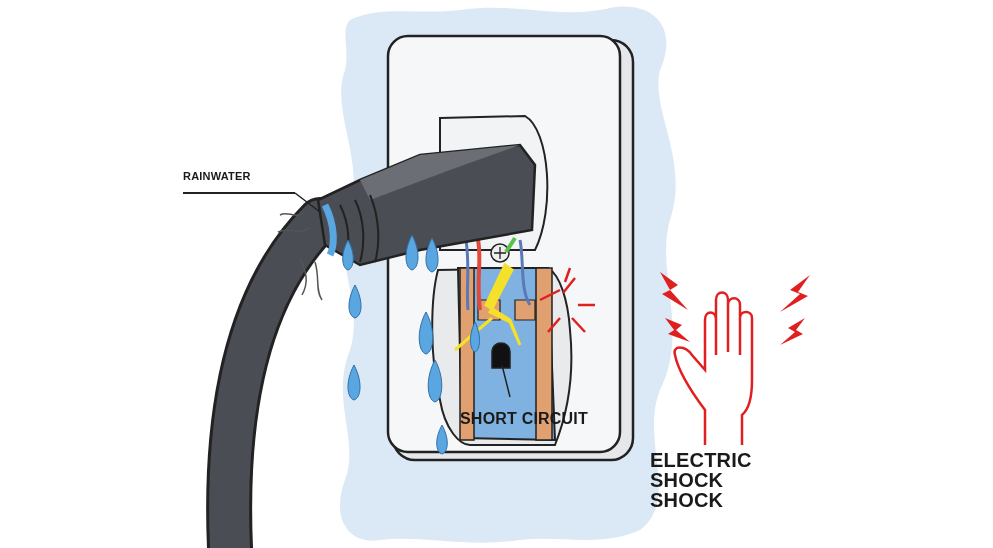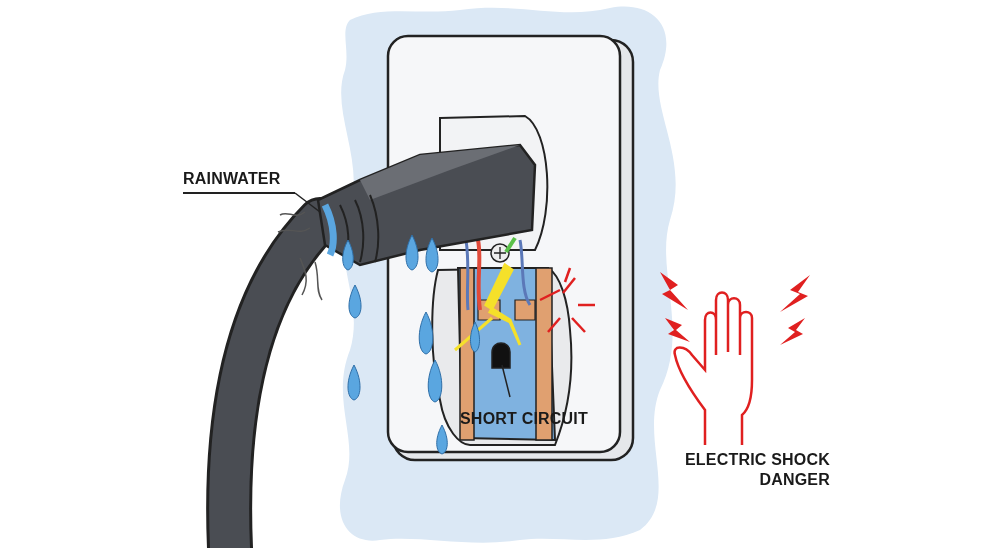--- a/index.html
+++ b/index.html
@@ -1,21 +1,21 @@
 <!DOCTYPE html>
 <html><head>
 <meta charset="utf-8">
 <style>
   html,body{margin:0;padding:0;background:#ffffff;}
   body{width:993px;height:548px;overflow:hidden;position:relative;font-family:"Liberation Sans",sans-serif;}
   #scene{position:absolute;left:0;top:0;width:993px;height:548px;}
   .label{position:absolute;font-family:"Liberation Sans",sans-serif;font-weight:bold;color:#1a1a1a;letter-spacing:0.2px;}
-  #rain-label{left:183px;top:170px;font-size:16px;}
+  #rain-label{left:183px;top:170px;font-size:11px;}
   #short-label{left:460px;top:410px;font-size:16px;}
-  #shock-label{left:650px;top:450px;font-size:16px;text-align:right;width:180px;line-height:20px;}
+  #shock-label{left:650px;top:450px;font-size:20px;text-align:left;width:180px;line-height:20px;}
 </style>
 </head>
 <body>
 
 <svg id="scene" viewBox="0 0 993 548" xmlns="http://www.w3.org/2000/svg">
 
   <path d="M350,20 C380,5 420,15 460,10 C520,2 560,20 610,8 C650,0 680,25 660,70 C650,110 690,160 670,220 C655,270 690,330 660,390 C640,440 680,500 640,530 C600,548 560,535 520,540 C470,548 420,535 380,540 C350,545 330,520 345,480 C360,440 330,400 350,350 C365,300 330,260 350,210 C365,160 330,110 345,70 C350,50 340,30 350,20 Z" fill="#dbe8f5"></path>
 
   <g>
     <rect x="393" y="40" width="240" height="420" rx="22" fill="#e5e7ea" stroke="#222" stroke-width="2.5"></rect>
@@ -94,14 +94,14 @@
     <path d="M665,318 L682,325 L676,330 L690,342 L668,334 L674,330 Z"></path>
     <path d="M810,275 L790,290 L800,294 L780,312 L808,296 L798,292 Z"></path>
     <path d="M805,318 L788,328 L795,332 L780,345 L803,334 L796,330 Z"></path>
   </g>
 </svg>
 
 <div id="rain-label" class="label">RAINWATER</div>
 <div id="short-label" class="label">SHORT CIRCUIT</div>
 <div id="shock-label" class="label">
   <div>ELECTRIC SHOCK</div>
-  <div>DANGER</div>
+  <div>SHOCK</div>
 </div>
 
 </body></html>

